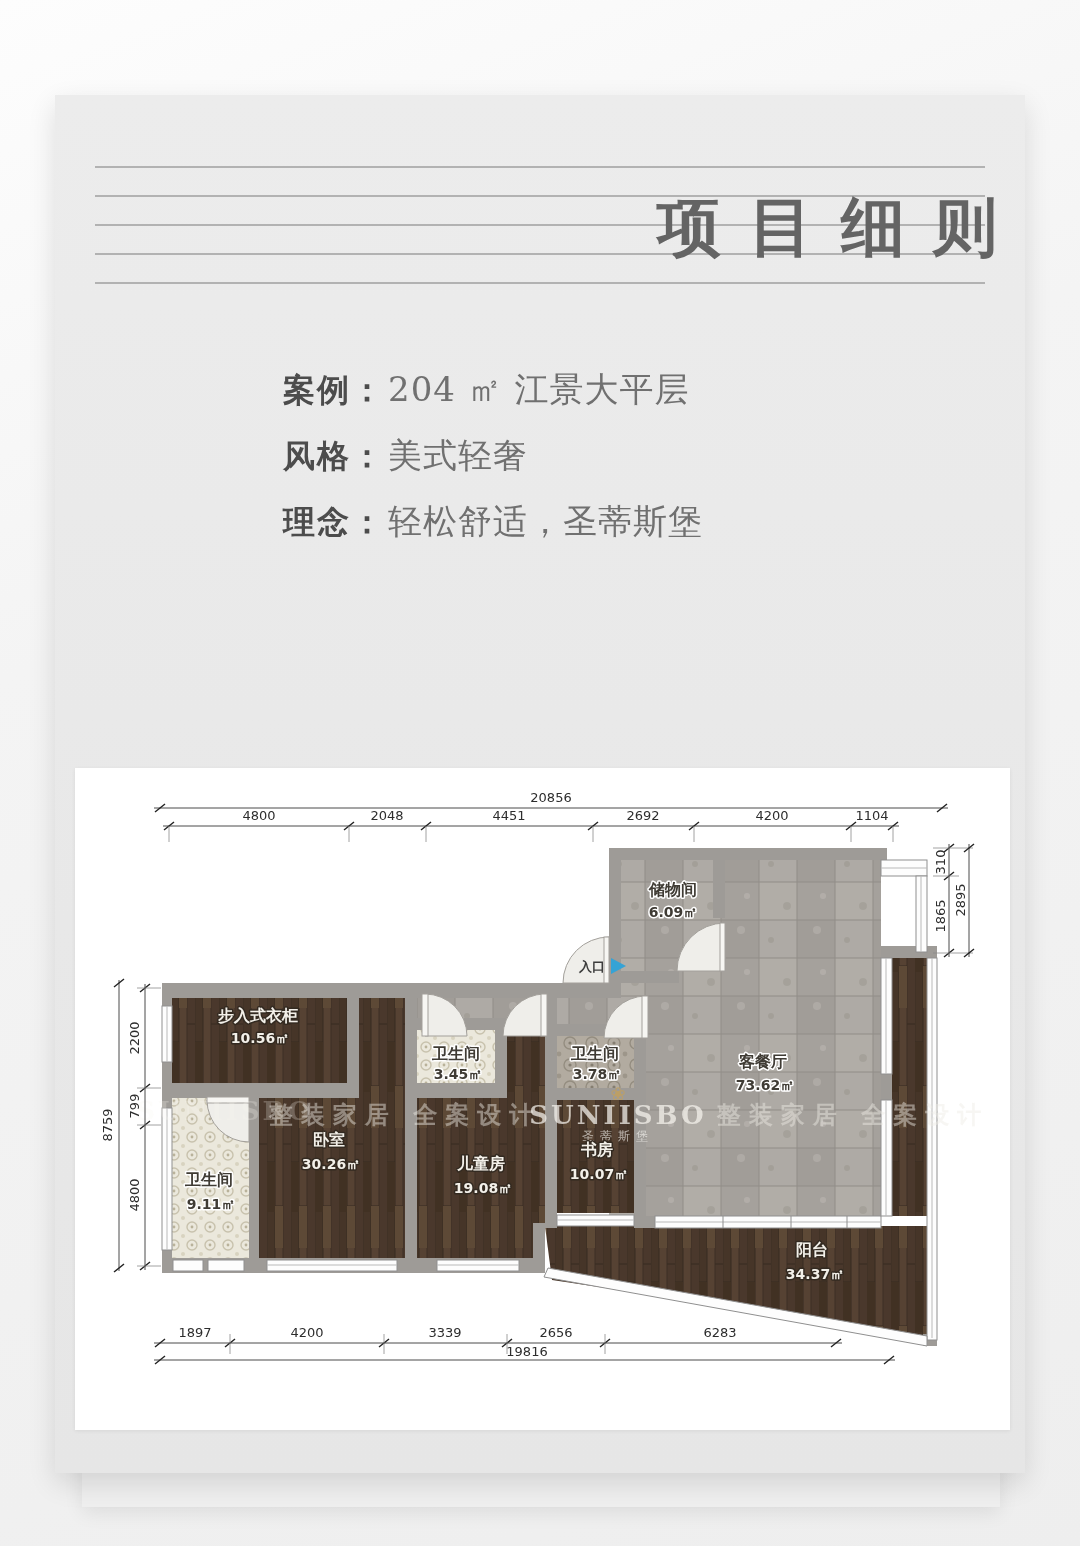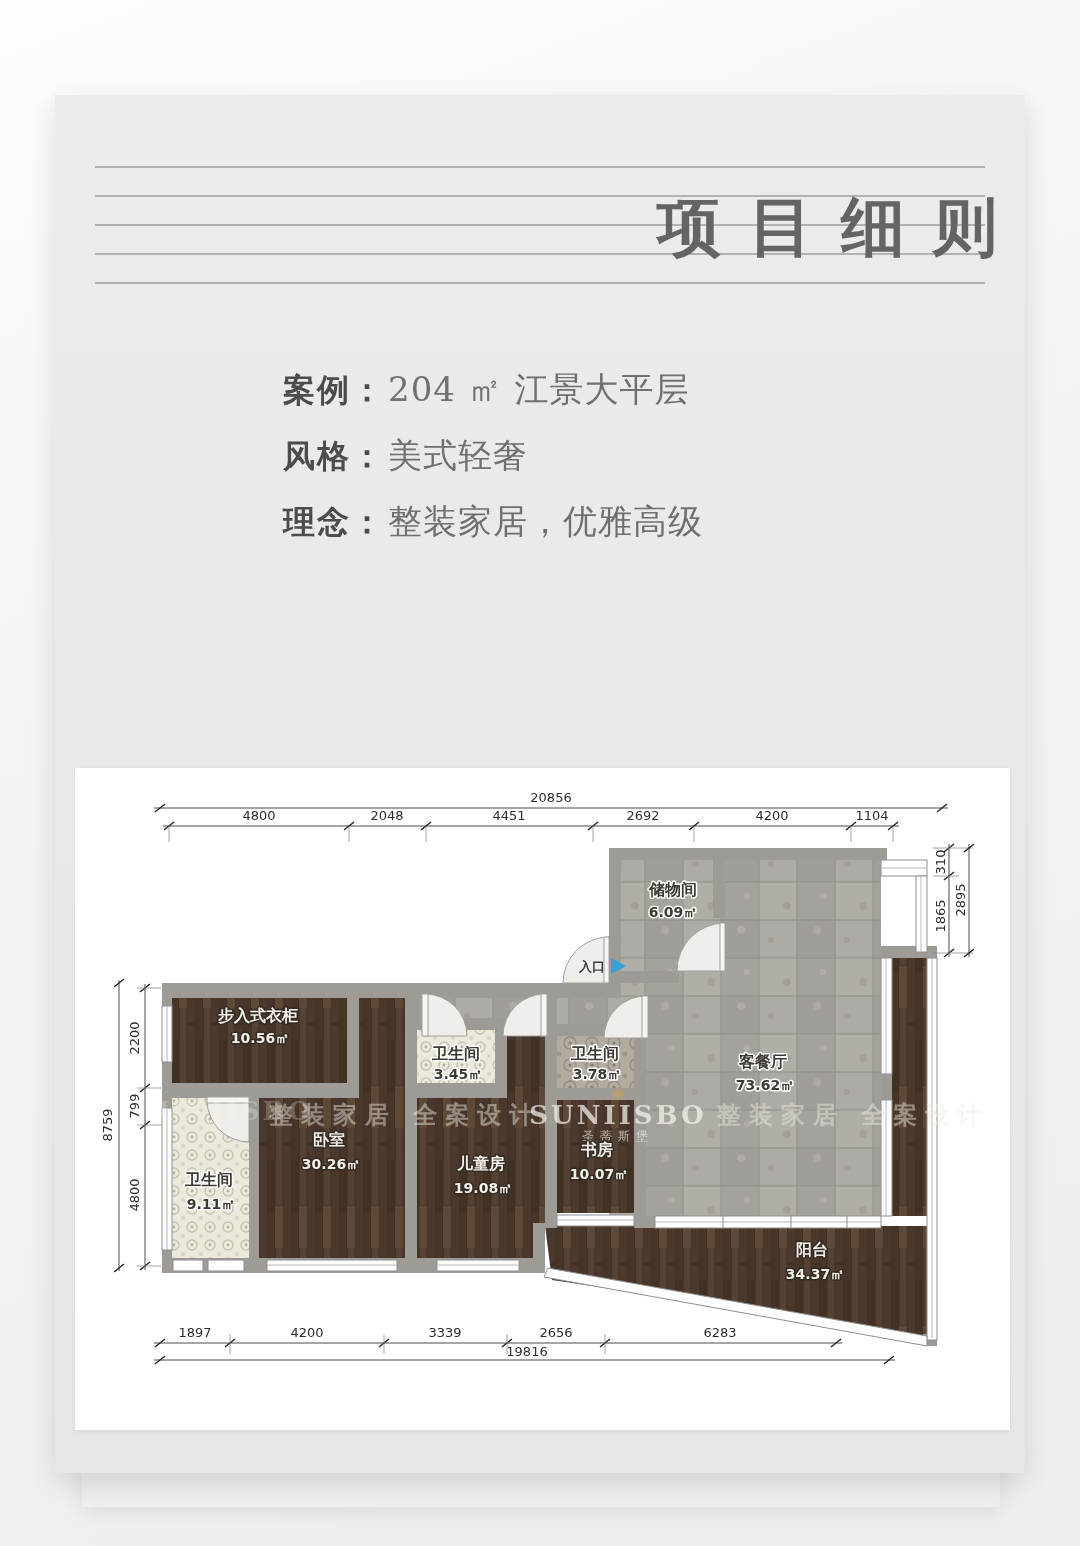--- a/index.html
+++ b/index.html
@@ -80,21 +80,21 @@
   <div class="page-title">项目细则</div>
 
   <div class="info">
     <div class="info-row">
       <span class="info-label">案例：</span><span class="info-value">204 ㎡ 江景大平层</span>
     </div>
     <div class="info-row">
       <span class="info-label">风格：</span><span class="info-value">美式轻奢</span>
     </div>
     <div class="info-row">
-      <span class="info-label">理念：</span><span class="info-value">整装家居，优雅高级</span>
+      <span class="info-label">理念：</span><span class="info-value">轻松舒适，圣蒂斯堡</span>
     </div>
   </div>
 
   <div class="plan-panel">
     <svg width="935" height="662" viewBox="0 0 935 662">
       <defs>
         <pattern id="wood" width="24" height="120" patternUnits="userSpaceOnUse">
           <rect width="24" height="120" fill="#4e3c30"></rect>
           <rect x="0" width="8" height="120" fill="#463528"></rect>
           <rect x="8" width="8" height="120" fill="#564233"></rect>

